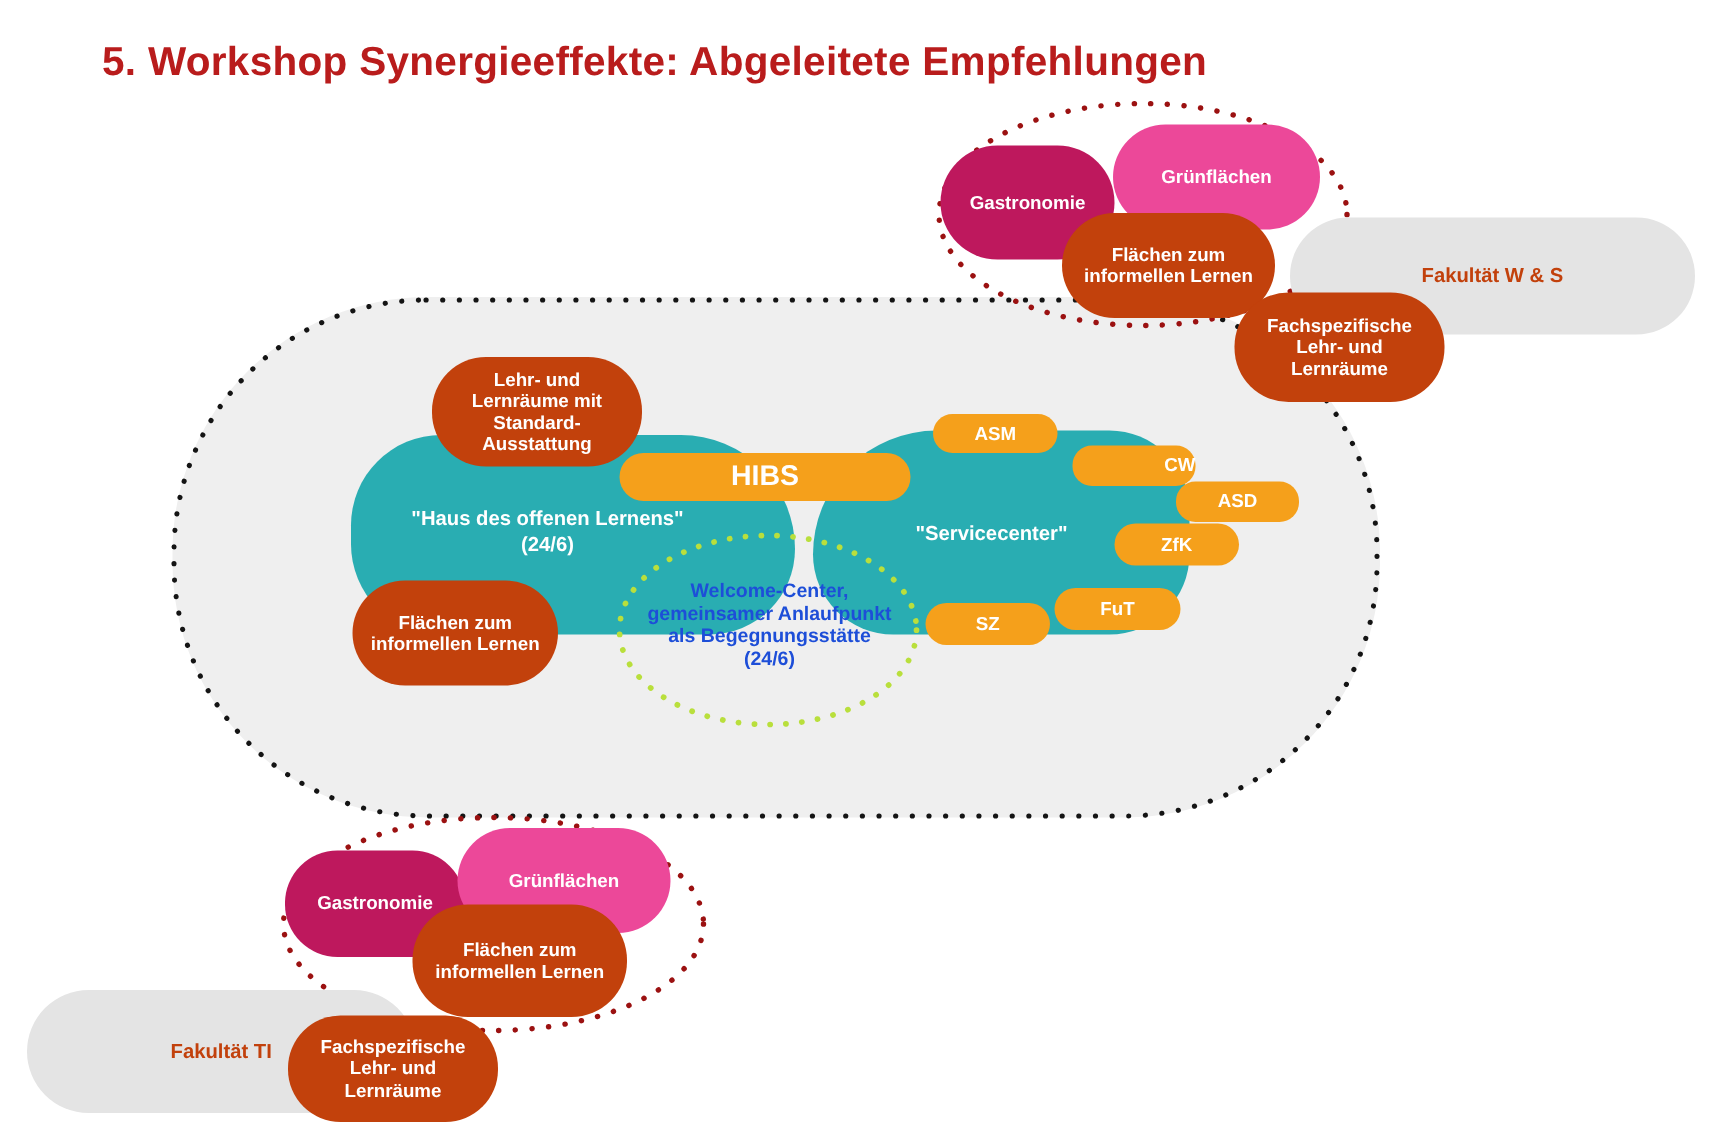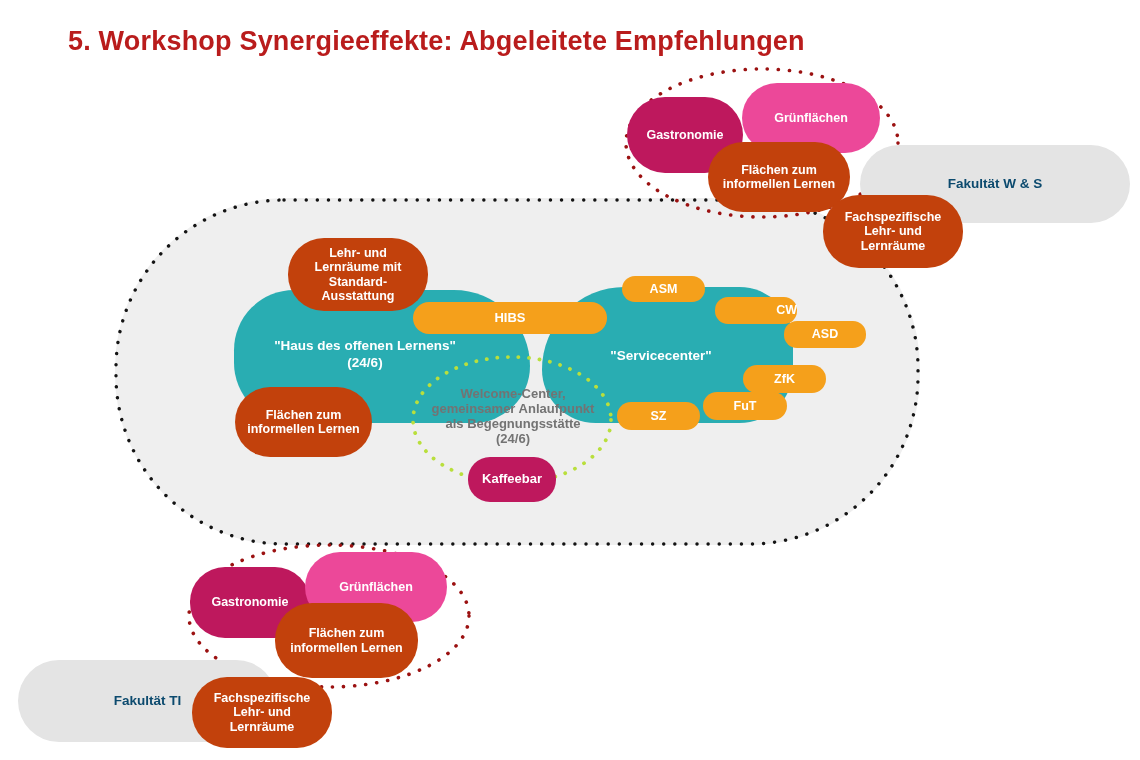--- a/index.html
+++ b/index.html
@@ -18,24 +18,24 @@
   #teal-right{left:542px;top:287px;width:251px;height:136px;border-radius:105px 68px 68px 68px;}
   #dots-overlay{left:0;top:0;z-index:5;pointer-events:none;}
   .pill{
     position:absolute;z-index:10;display:flex;align-items:center;justify-content:center;
     text-align:center;font-weight:bold;color:#ffffff;font-size:12.5px;line-height:1.14;
   }
   .pill.orange{background:#F5A01B;}
   .pill.yellow{background:#c2410c;}
   .pill.green{background:#ec4899;}
   .pill.gray{background:#be185d;}
-  .pill.lightgray{background:#E4E4E4;color:#0c4a6e;font-size:13.5px;}
+  .pill.lightgray{background:#E4E4E4;color:#c2410c;font-size:13.5px;}
   .label{position:absolute;z-index:11;text-align:center;font-weight:bold;}
   .label.white{color:#ffffff;font-size:13.5px;line-height:16.5px;}
-  #welcome-label{color:#737373;font-size:13px;line-height:15px;}
+  #welcome-label{color:#1d4ed8;font-size:13px;line-height:15px;}
 </style>
 </head>
 <body>
 
 <div id="stage">
 
   <div id="title" class="abs">5. Workshop Synergieeffekte: Abgeleitete Empfehlungen</div>
 
   <div id="bigblob" class="abs"></div>
 
@@ -67,61 +67,58 @@
 
   <div class="pill yellow" style="left:288px;top:238px;width:140px;height:73px;border-radius:36px;padding:0 18px;box-sizing:border-box;align-items:center;">
     <span>Lehr- und Lernräume mit Standard-Ausstattung</span>
   </div>
 
   <div class="label white" style="left:240px;top:338px;width:250px;">
     <div>"Haus des offenen Lernens"</div>
     <div>(24/6)</div>
   </div>
 
-  <div class="pill orange" style="left:413px;top:302px;width:194px;height:32px;border-radius:16px;font-size:13px;">
+  <div class="pill orange" style="left:413px;top:302px;width:194px;height:32px;border-radius:16px;font-size:19px;">
     <span>HIBS</span>
   </div>
 
   <div class="label white" style="left:580px;top:348px;width:162px;">
     <div>"Servicecenter"</div>
   </div>
 
   <div class="pill orange" style="left:622px;top:276px;width:83px;height:26px;border-radius:13px;">
     <span>ASM</span>
   </div>
   <div class="pill orange" style="left:715px;top:297px;width:82px;height:27px;border-radius:13px;justify-content:flex-end;">
     <span>CW</span>
   </div>
   <div class="pill orange" style="left:784px;top:321px;width:82px;height:27px;border-radius:13px;">
     <span>ASD</span>
   </div>
-  <div class="pill orange" style="left:743px;top:349px;width:83px;height:28px;border-radius:14px;margin-top:16px;">
+  <div class="pill orange" style="left:743px;top:349px;width:83px;height:28px;border-radius:14px;">
     <span>ZfK</span>
   </div>
   <div class="pill orange" style="left:703px;top:392px;width:84px;height:28px;border-radius:14px;">
     <span>FuT</span>
   </div>
   <div class="pill orange" style="left:617px;top:402px;width:83px;height:28px;border-radius:14px;">
     <span>SZ</span>
   </div>
 
   <div class="pill yellow" style="left:235px;top:387px;width:137px;height:70px;border-radius:35px;padding:0 9px;box-sizing:border-box;">
     <span>Flächen zum informellen Lernen</span>
   </div>
 
   <div id="welcome-label" class="label" style="left:424px;top:386px;width:178px;">
     <div>Welcome-Center,</div>
     <div>gemeinsamer Anlaufpunkt</div>
     <div>als Begegnungsstätte</div>
     <div>(24/6)</div>
   </div>
 
-  <div class="pill gray" style="left:468px;top:457px;width:88px;height:45px;border-radius:22px;font-size:13px;">
-    <span>Kaffeebar</span>
-  </div>
 
   <div class="pill lightgray" style="left:18px;top:660px;width:259px;height:82px;border-radius:41px;">
     <span>Fakultät TI</span>
   </div>
   <div class="pill gray" style="left:190px;top:567px;width:120px;height:71px;border-radius:35px;">
     <span>Gastronomie</span>
   </div>
   <div class="pill green" style="left:305px;top:552px;width:142px;height:70px;border-radius:35px;">
     <span>Grünflächen</span>
   </div>

